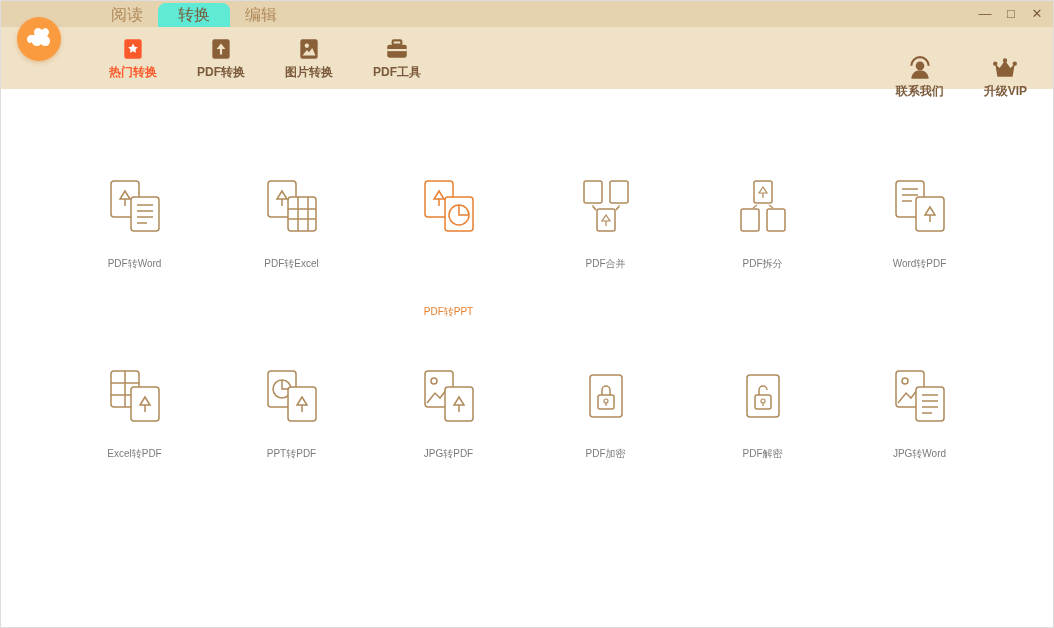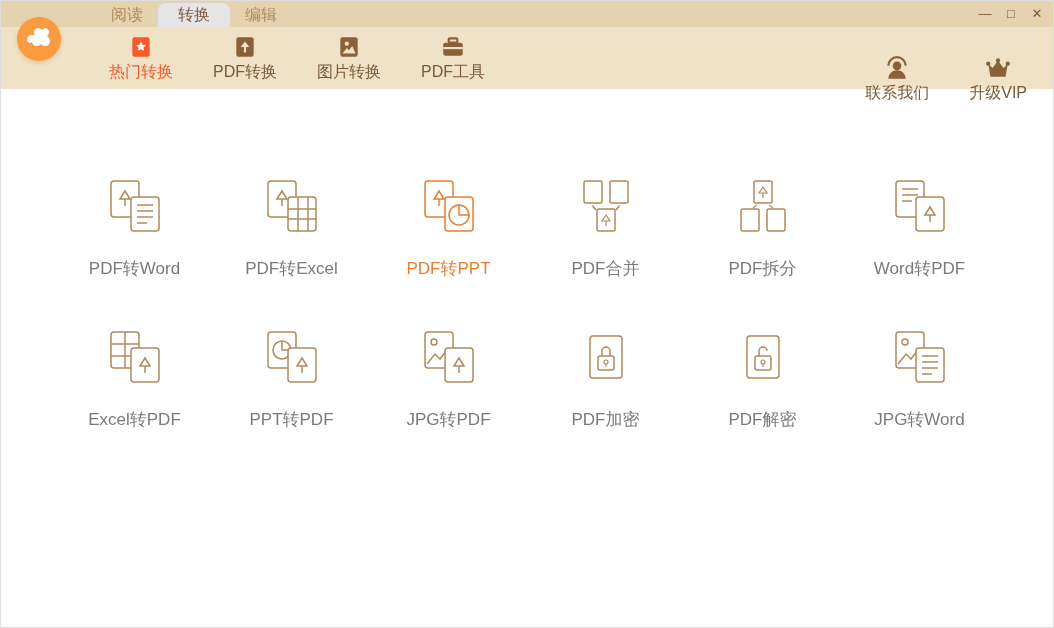--- a/index.html
+++ b/index.html
@@ -1,39 +1,39 @@
 <!DOCTYPE html>
 <html><head>
 <meta charset="utf-8">
 <style>
 * { margin: 0; padding: 0; box-sizing: border-box; }
 body { width: 1054px; height: 628px; background: #ffffff; font-family: "Microsoft YaHei", Arial, sans-serif; overflow: hidden; border: 1px solid #ddd; }
 .top-tabs { height: 26px; background: #e5d2af; display: flex; align-items: flex-end; padding-left: 90px; position: relative; }
 .top-tab { height: 24px; padding: 0 20px; font-size: 16px; color: #b08a5a; display: flex; align-items: center; cursor: pointer; margin-right: -5px; position: relative; border-top-left-radius: 8px; border-top-right-radius: 8px; }
 .top-tab::before, .top-tab::after { content: ''; position: absolute; bottom: 0; width: 10px; height: 24px; }
-.top-tab.active { background: #e5e5e5; color: #7a5a3a; z-index: 2; }
+.top-tab.active { background: #5eead4; color: #7a5a3a; z-index: 2; }
 .window-controls { position: absolute; right: 8px; top: 4px; display: flex; gap: 10px; color: #7a5a3a; }
 .window-controls span { width: 16px; height: 16px; display: flex; align-items: center; justify-content: center; cursor: pointer; font-size: 13px; }
 .toolbar { height: 62px; background: #f0e2c6; display: flex; align-items: center; padding-left: 12px; position: relative; }
 .logo { width: 44px; height: 44px; border-radius: 50%; background: #fa9b3f; display: flex; align-items: center; justify-content: center; margin-right: 30px; position: absolute; left: 16px; top: -10px; box-shadow: 0 2px 4px rgba(200,120,40,0.3); }
 .logo svg { width: 28px; height: 28px; }
 .toolbar-items { display: flex; gap: 0; margin-left: 76px; }
 .toolbar-item { display: flex; flex-direction: column; align-items: center; padding: 4px 20px; cursor: pointer; color: #7a5a3a; }
 .toolbar-item.active { color: #fa5a2a; }
 .toolbar-item .ti-icon { width: 26px; height: 26px; display: flex; align-items: center; justify-content: center; margin-bottom: 2px; }
-.toolbar-item .ti-label { font-size: 16px; }
+.toolbar-item .ti-label { font-size: 12px; font-weight: bold; }
 .toolbar-right { position: absolute; right: 16px; top: 24px; display: flex; gap: 20px; }
 .toolbar-right .toolbar-item { padding: 4px 10px; }
 .main { padding: 90px 70px 0 70px; }
 .grid { display: grid; grid-template-columns: repeat(6, 1fr); gap: 50px 30px; }
 .func-item { display: flex; flex-direction: column; align-items: center; cursor: pointer; }
 .func-icon { width: 56px; height: 54px; position: relative; margin-bottom: 24px; }
 .func-icon svg { width: 56px; height: 54px; }
-.func-label { font-size: 17px; color: #7a7a7a; }
-.func-item.active .func-label { color: #e88030; }
+.func-label { font-size: 10px; color: #7a7a7a; }
+.func-item.active .func-label { color: #e88030; margin-top: 48px; }
 </style>
 </head>
 <body>
 
 <div class="top-tabs">
   <div class="top-tab">阅读</div>
   <div class="top-tab active">转换</div>
   <div class="top-tab">编辑</div>
   <div class="window-controls">
     <span>—</span>

